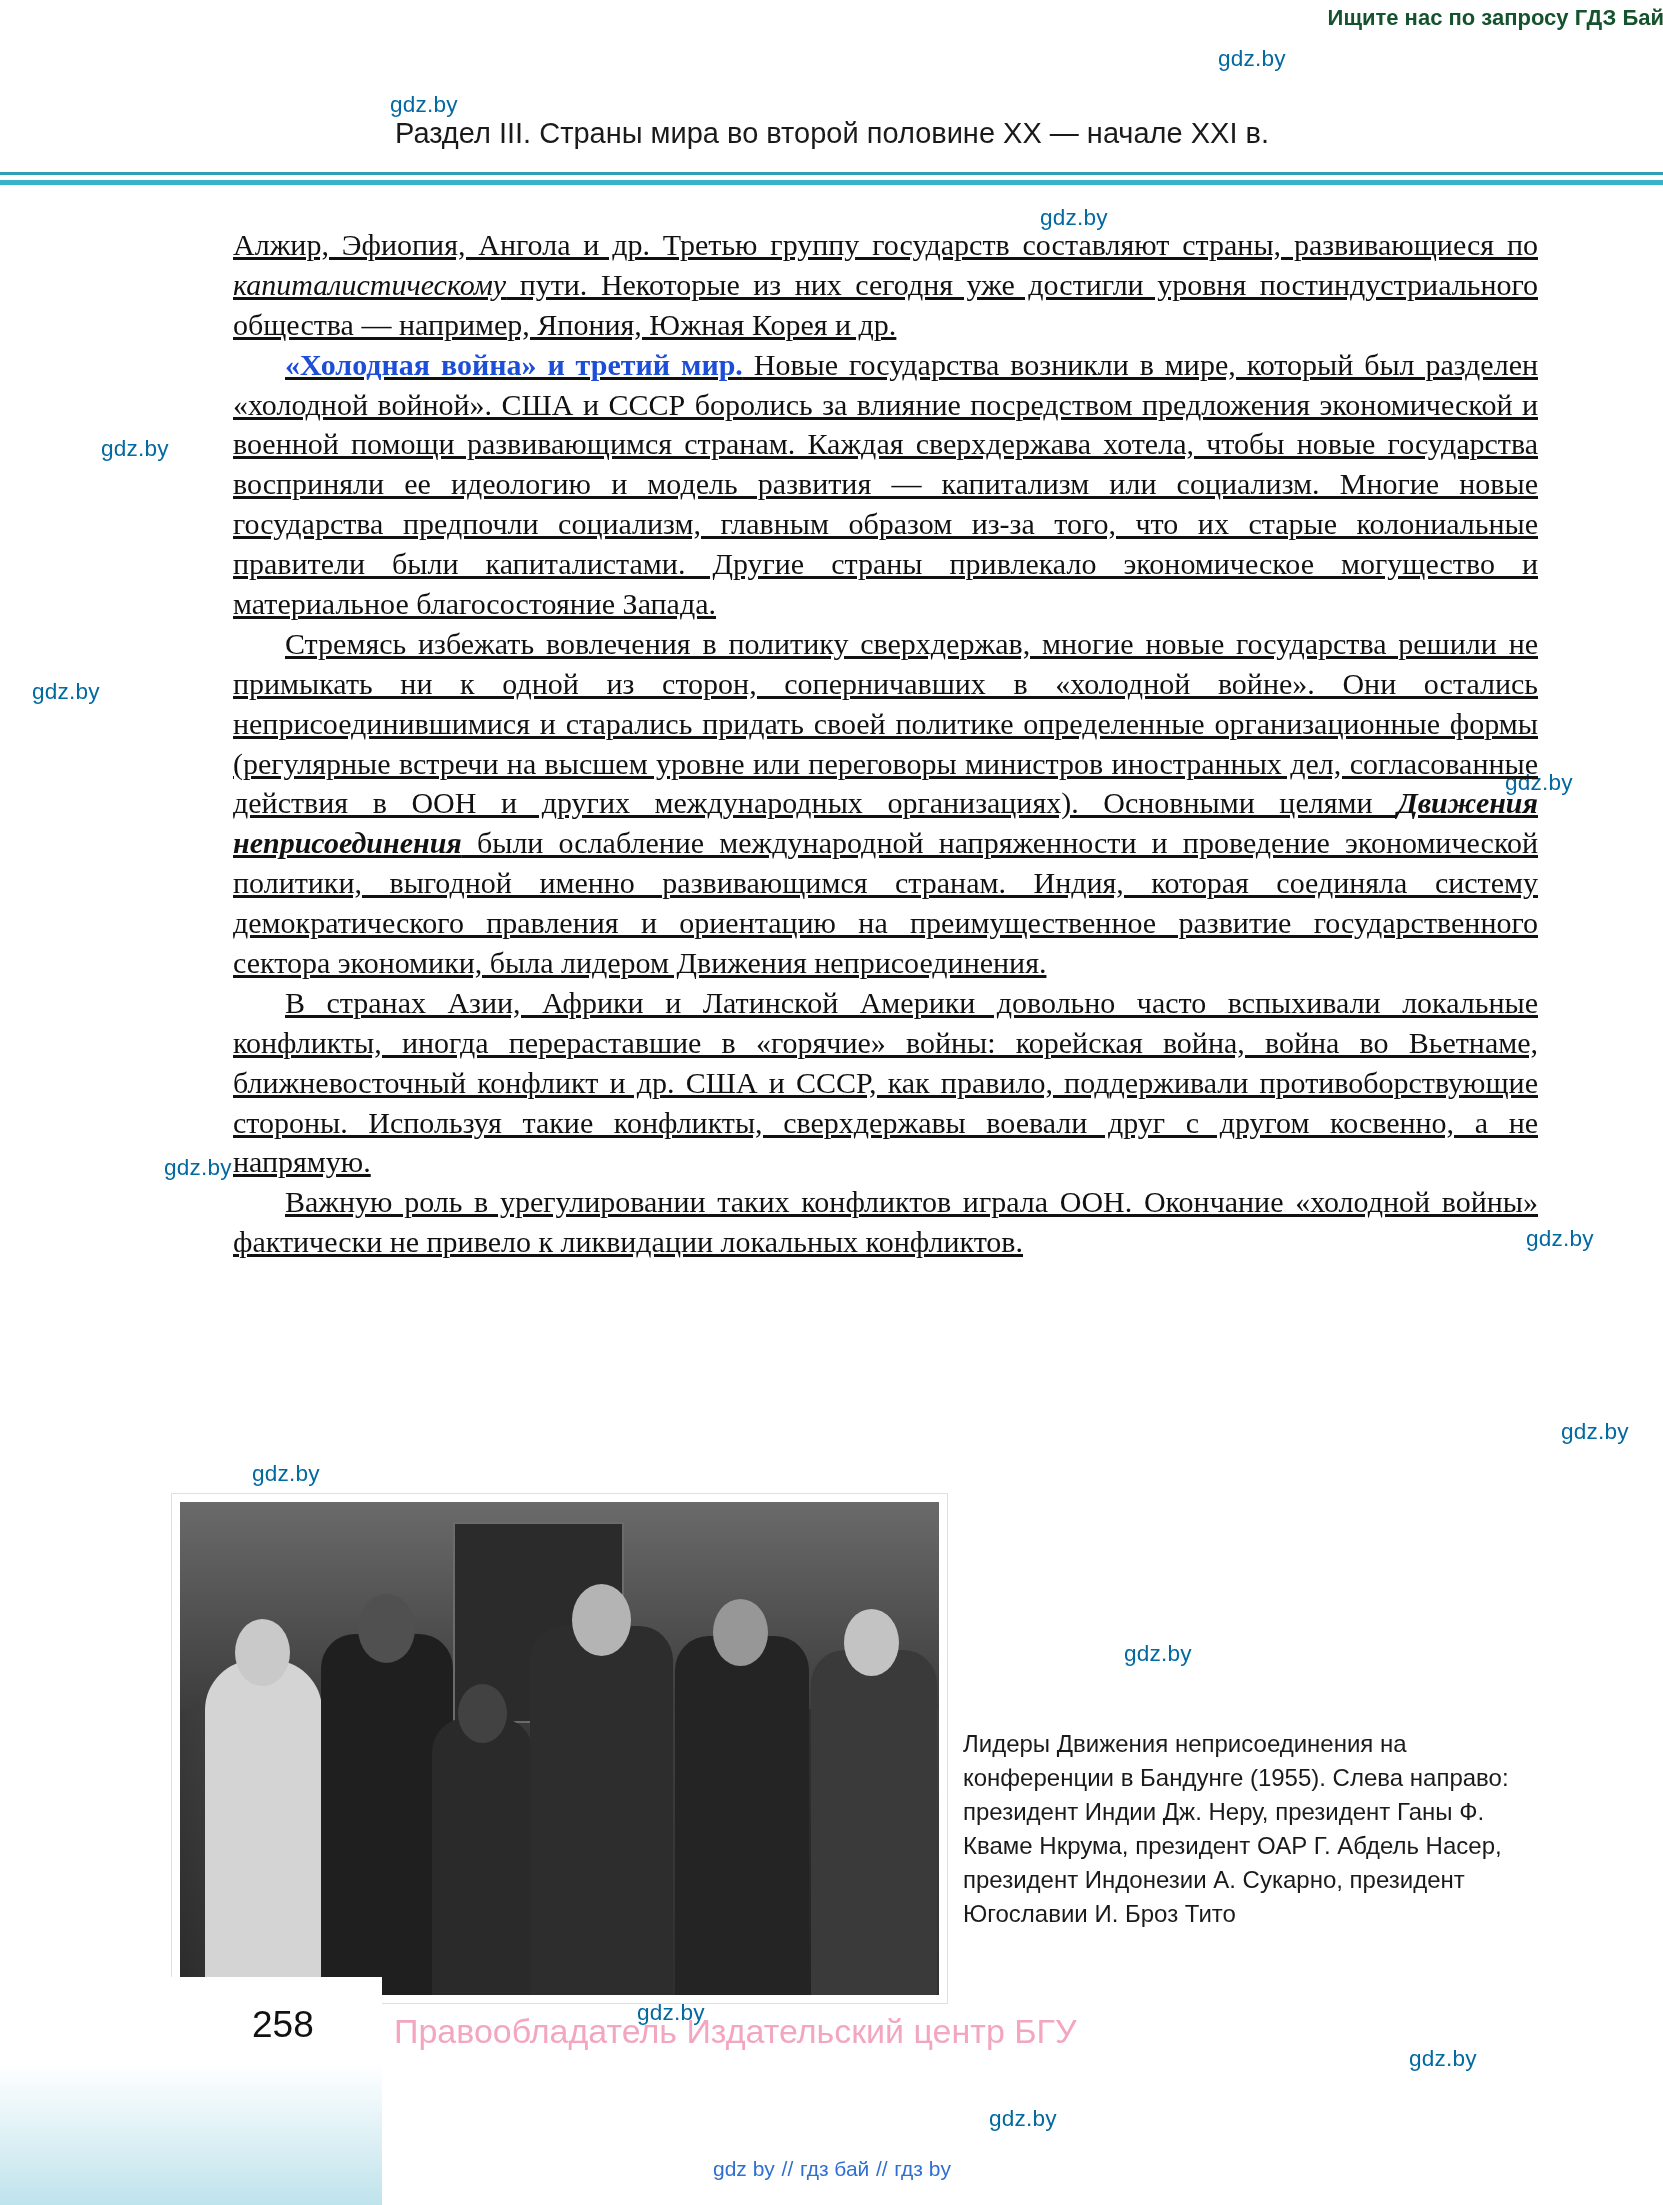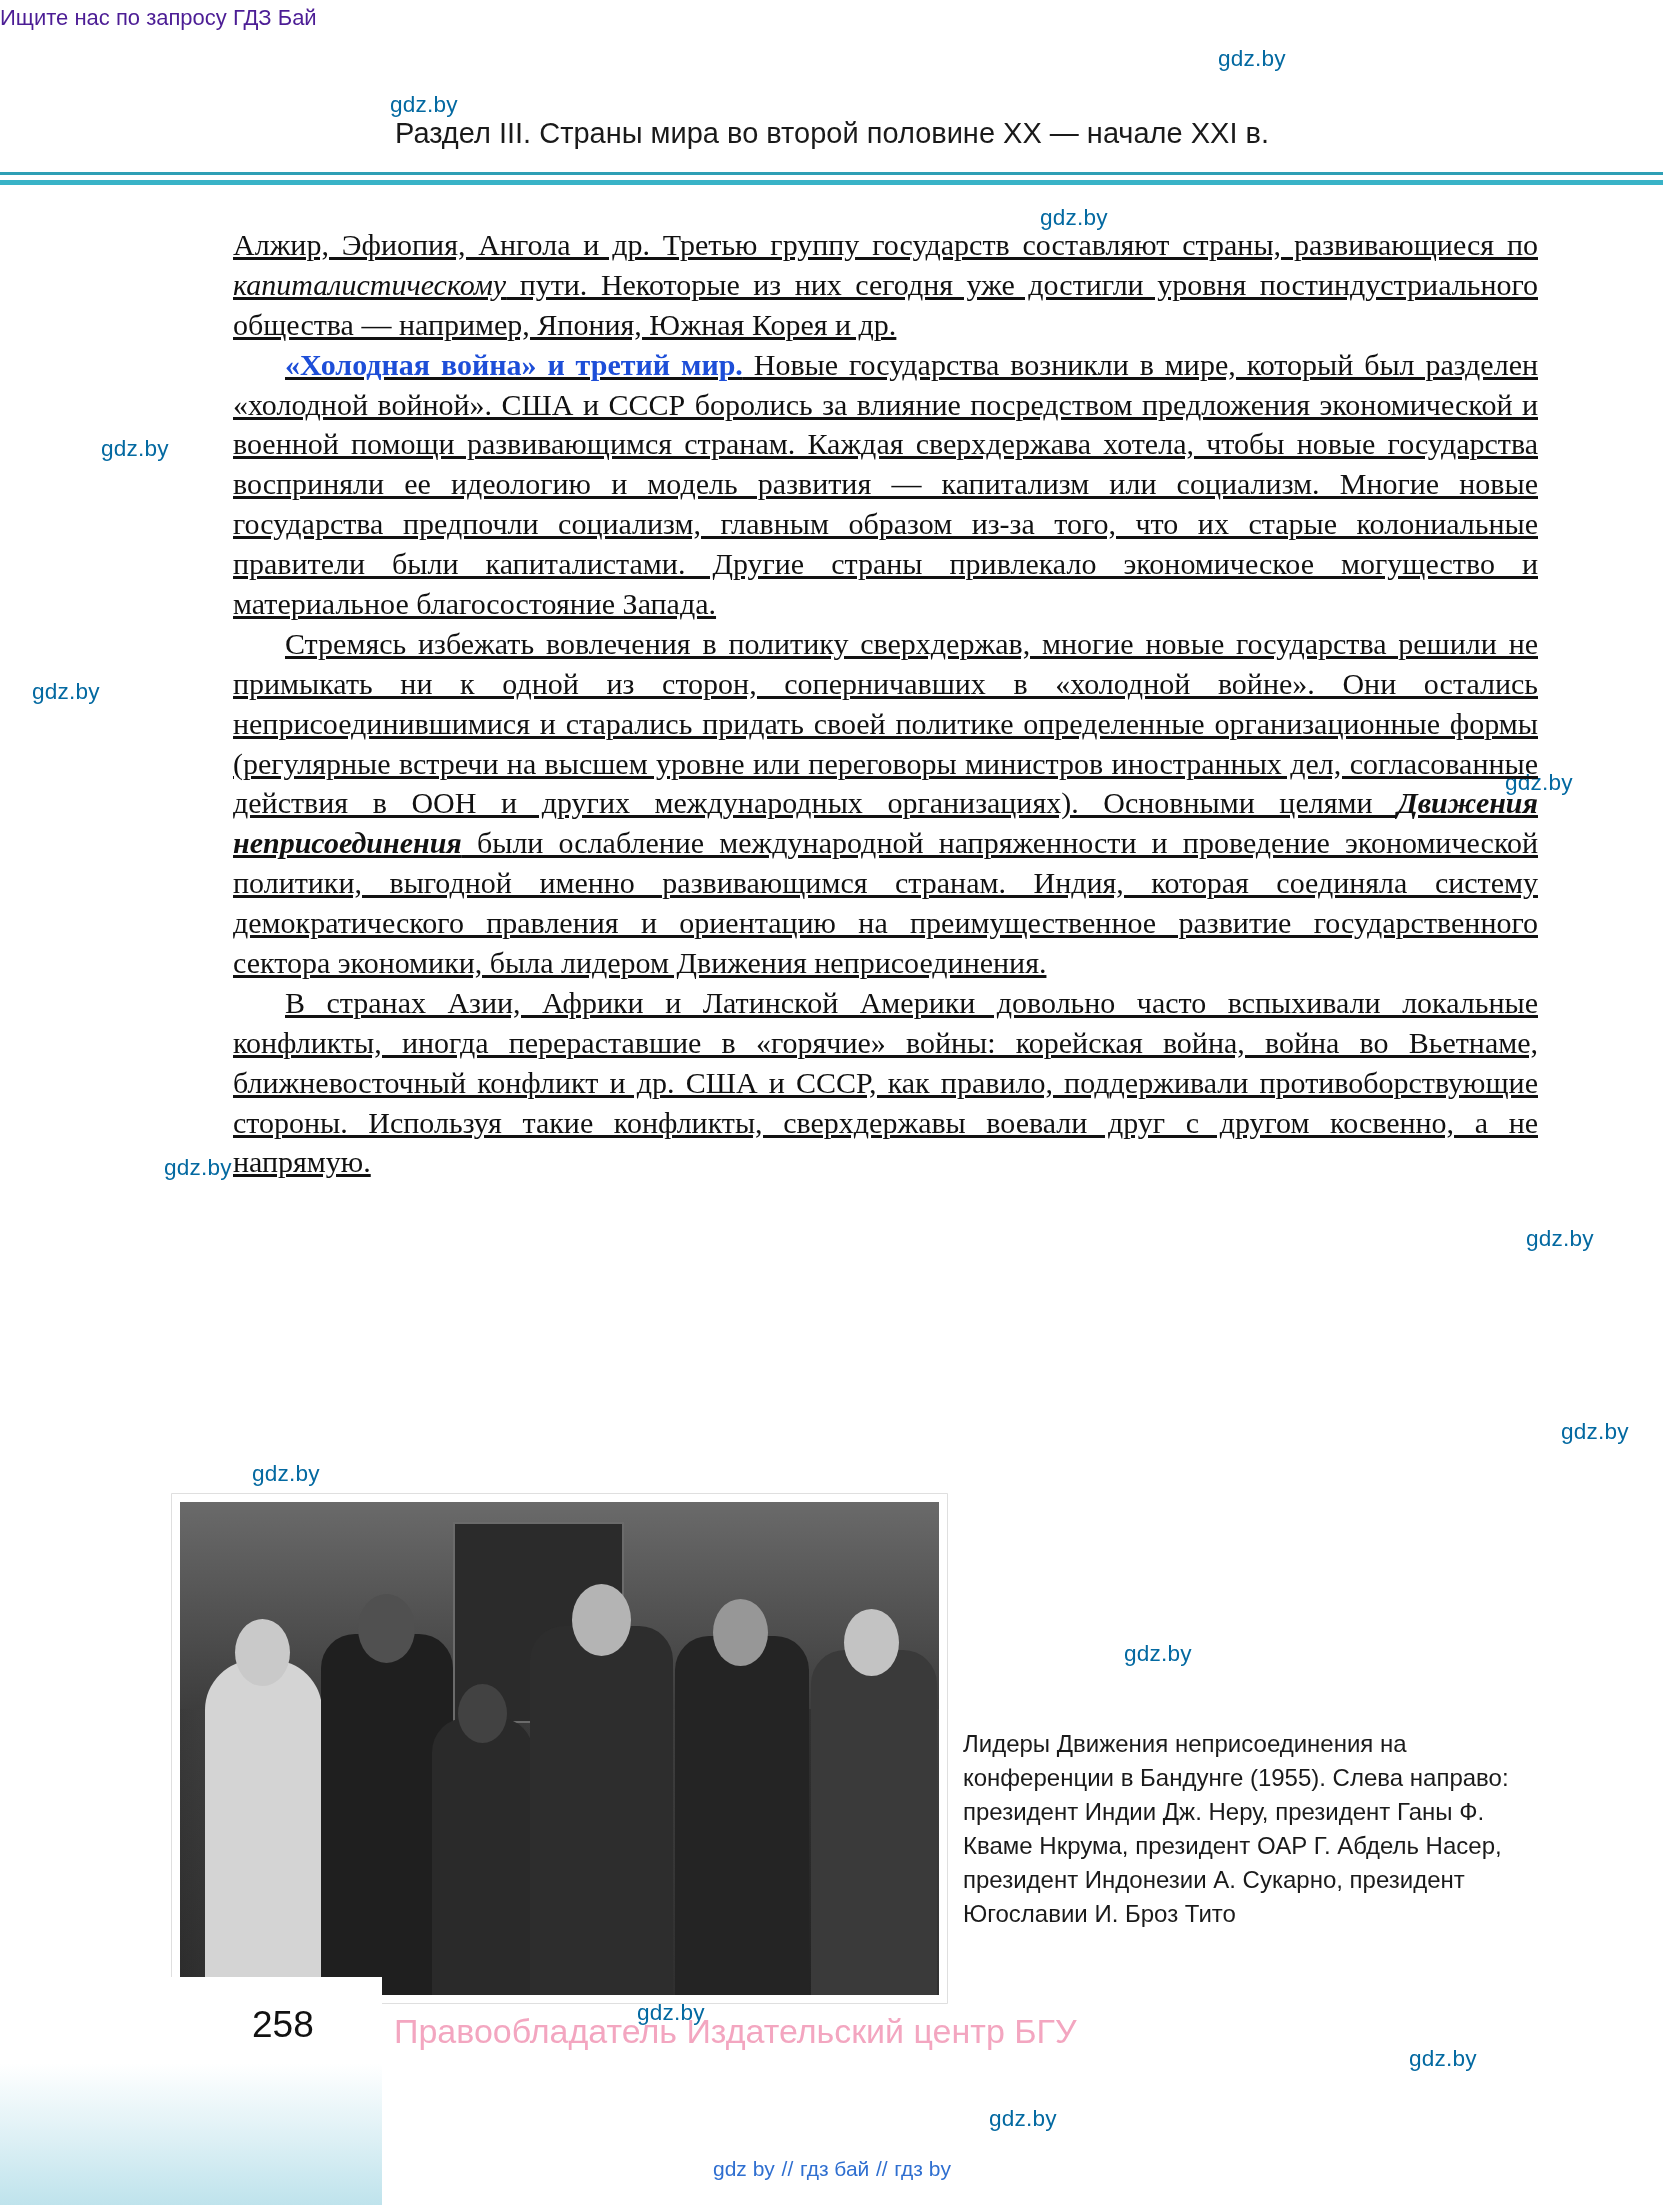--- a/index.html
+++ b/index.html
@@ -23,24 +23,24 @@
     font-size: 22.6px;
     letter-spacing: 0.2px;
     user-select: none;
     white-space: nowrap;
   }
   .wm-top {
     position: absolute;
     top: 5px;
     left: 0;
     width: 100%;
-    text-align: left;
-    color: #4c1d95;
-    font-family: "Liberation Sans", sans-serif;
-    font-weight: normal;
+    text-align: right;
+    color: #14532d;
+    font-family: "Liberation Sans", sans-serif;
+    font-weight: bold;
     font-size: 22px;
   }
 
   
   .page-header {
     position: absolute;
     top: 117px;
     left: 0;
     width: 100%;
     text-align: center;
@@ -240,20 +240,21 @@
   <div class="rule-top"></div>
   <div class="rule-gap"></div>
   <div class="rule-bottom"></div>
 </div>
 
 <div class="body-col" id="body-col">
     <p class="noindent"><span>Алжир, Эфиопия, Ангола и др. Третью группу государств составляют страны, развивающиеся по </span><span class="em-italic">капиталистическому</span><span> пути. Некоторые из них сегодня уже достигли уровня постиндустриального общества — например, Япония, Южная Корея и др.</span></p>
     <p><span class="run-in-head">«Холодная война» и третий мир.</span><span> Новые государства возникли в мире, который был разделен «холодной войной». США и СССР боролись за влияние посредством предложения экономической и военной помощи развивающимся странам. Каждая сверхдержава хотела, чтобы новые государства восприняли ее идеологию и модель развития — капитализм или социализм. Многие новые государства предпочли социализм, главным образом из-за того, что их старые колониальные правители были капиталистами. Другие страны привлекало экономическое могущество и материальное благосостояние Запада.</span></p>
     <p><span>Стремясь избежать вовлечения в политику сверхдержав, многие новые государства решили не примыкать ни к одной из сторон, соперничавших в «холодной войне». Они остались неприсоединившимися и старались придать своей политике определенные организационные формы (регулярные встречи на высшем уровне или переговоры министров иностранных дел, согласованные действия в ООН и других международных организациях). Основными целями </span><span class="bold-italic">Движения неприсоединения</span><span> были ослабление международной напряженности и проведение экономической политики, выгодной именно развивающимся странам. Индия, которая соединяла систему демократического правления и ориентацию на преимущественное развитие государственного сектора экономики, была лидером Движения неприсоединения.</span></p>
     <p><span>В странах Азии, Африки и Латинской Америки довольно часто вспыхивали локальные конфликты, иногда перераставшие в «горячие» войны: корейская война, война во Вьетнаме, ближневосточный конфликт и др. США и СССР, как правило, поддерживали противоборствующие стороны. Используя такие конфликты, сверхдержавы воевали друг с другом косвенно, а не напрямую.</span></p>
+    <p><span>Важную роль в урегулировании таких конфликтов играла ООН. Окончание «холодной войны» фактически не привело к ликвидации локальных конфликтов.</span></p>
   </div>
 
 <div class="photo-frame">
   <div class="photo-inner">
     <div class="bg-band"></div>
     <div class="bg-door"></div>
 
     <div class="fig" style="left:25px;width:117px;height:335px;background:#d8d4cc;border-radius:50px 50px 0 0;"></div>
     <div class="head" style="left:55px;bottom:309px;width:55px;height:67px;background:#cfc8bb;"></div>
 

